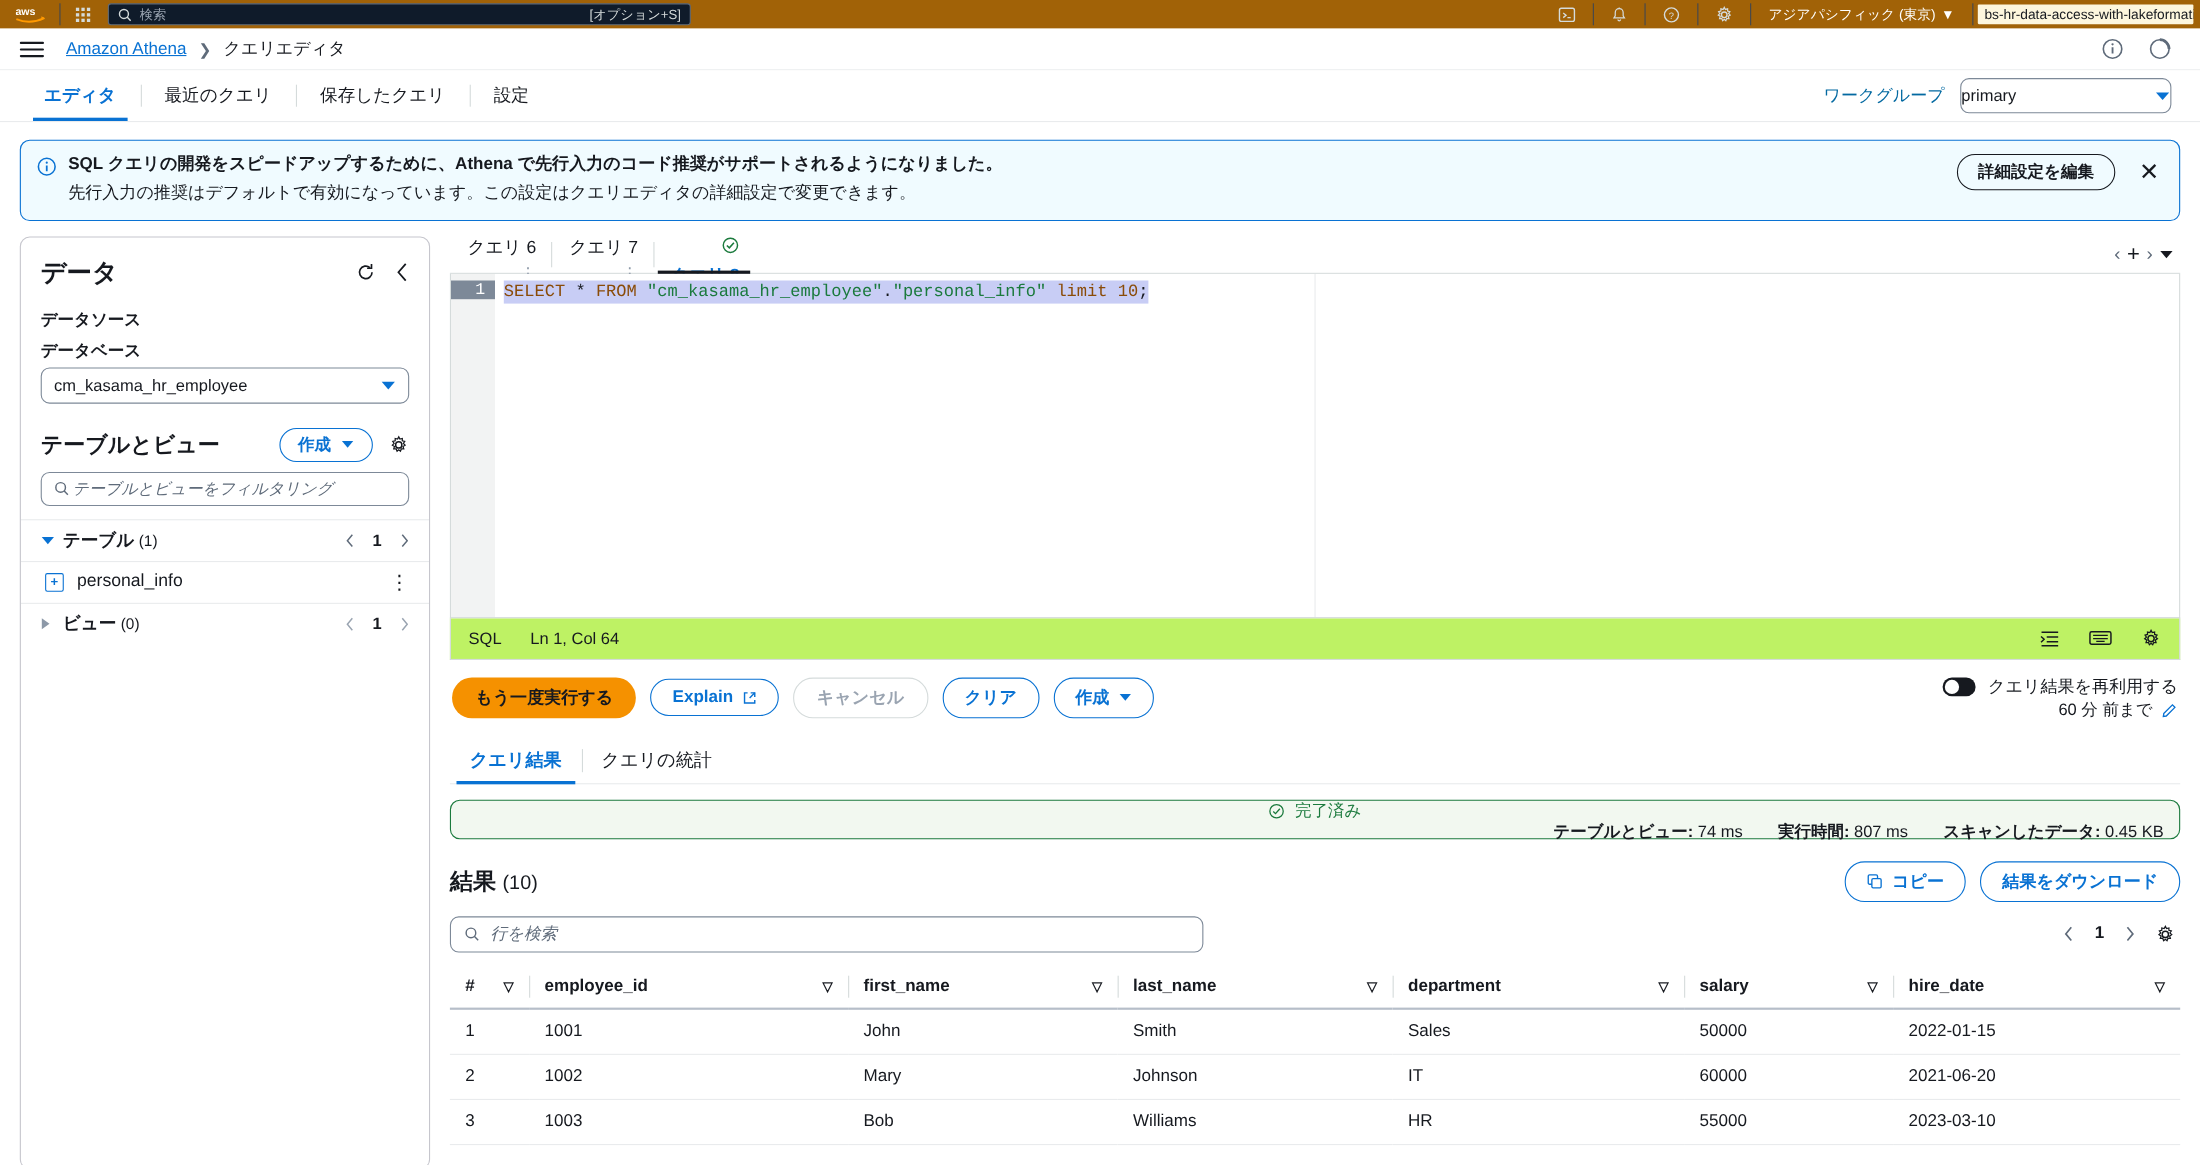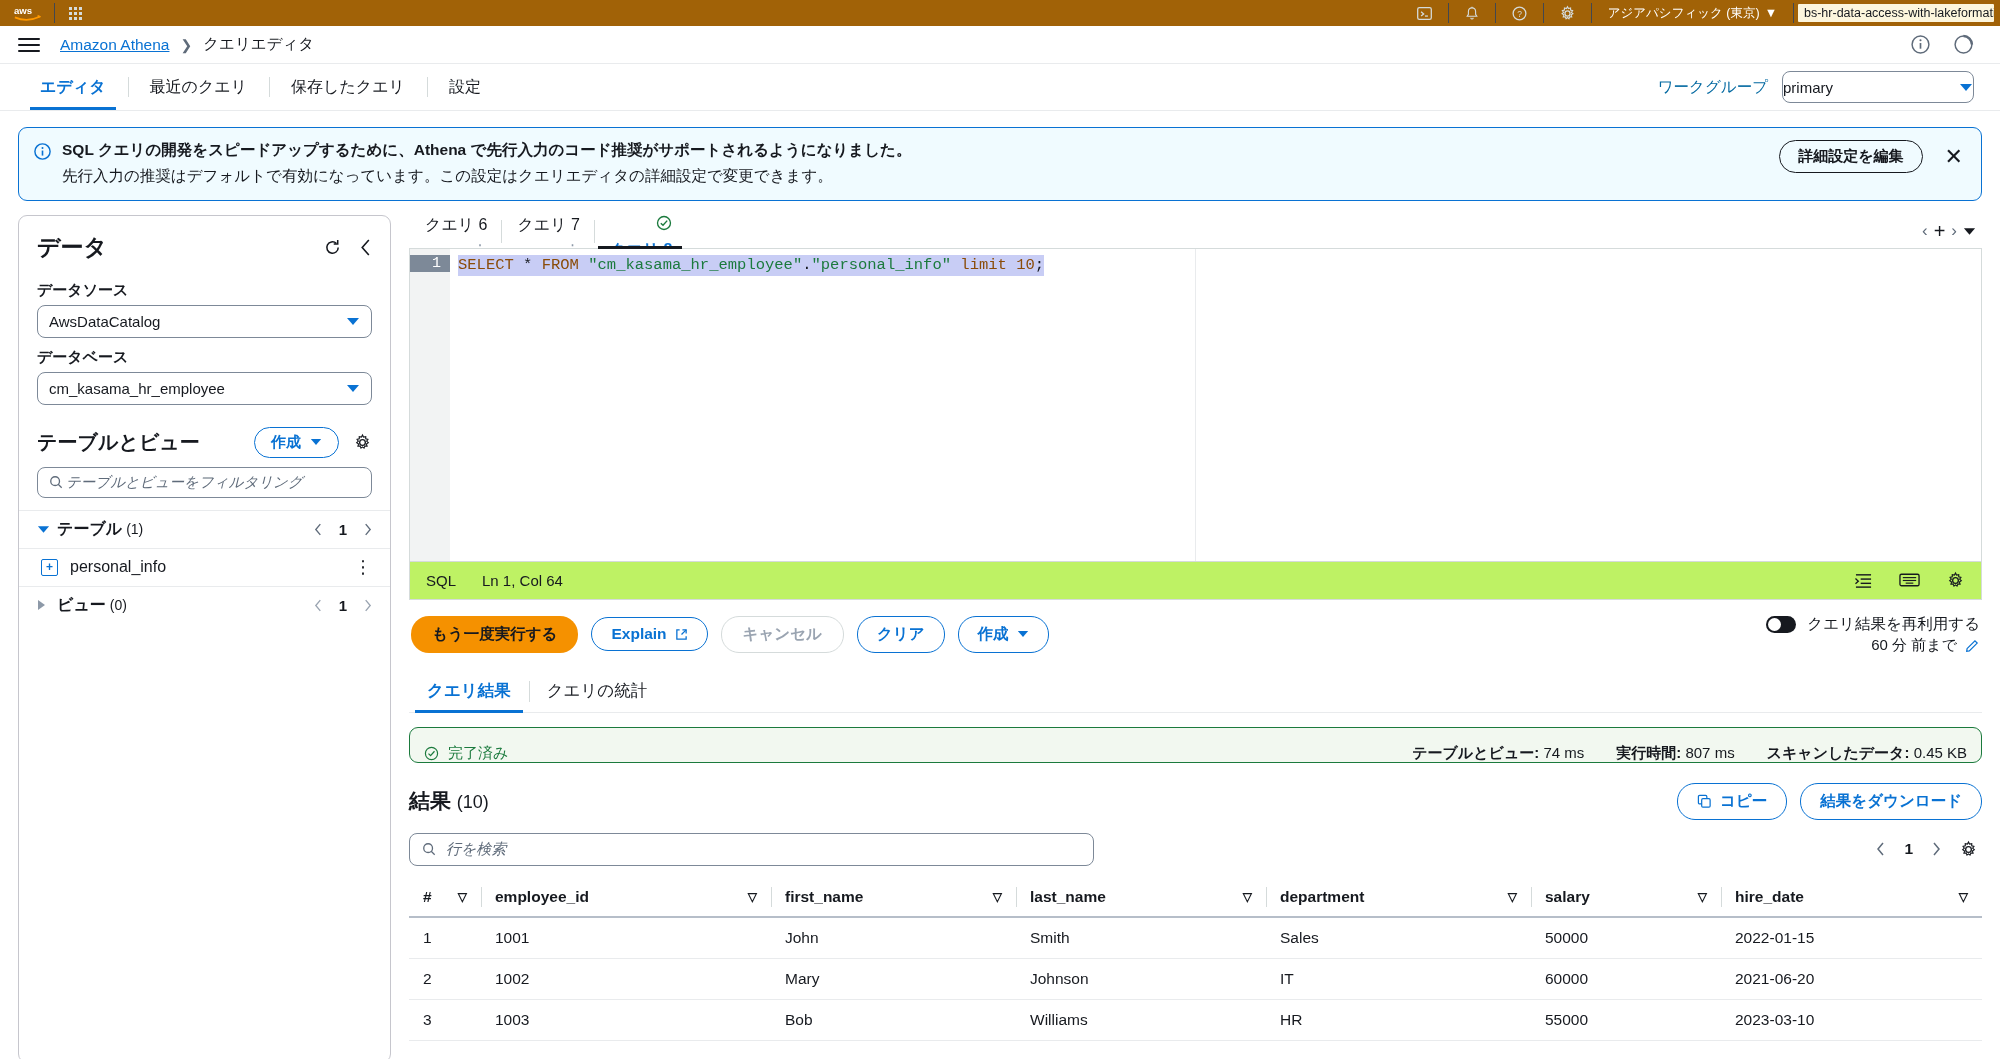--- a/index.html
+++ b/index.html
@@ -287,21 +287,21 @@
   .res-tab {
     display:flex; align-items:center; padding: 0 18px; font-size:16.5px; cursor:pointer; position:relative;
   }
   .res-tab.active { color:#0972d3; font-weight:700; }
   .res-tab.active::after { content:""; position:absolute; left:6px; right:6px; bottom:-1px; height:3px; background:#0972d3; }
   .res-tab + .res-tab::before { content:""; position:absolute; left:0; top:10px; bottom:10px; width:1px; background:#d5dbdb; }
 
   .result-status {
     margin-top:14px;
     border:1px solid #1b7a3d; background:#f2f8f0; border-radius:9px;
-    height:36px; display:flex; align-items:flex-start; padding: 16px 14px;
+    height:36px; display:flex; align-items:center; padding: 0 14px; flex-direction: column;
   }
   .rs-left { display:flex; align-items:center; gap:9px; color:#1b7a3d; font-size:15px;}
   .rs-right { margin-left:auto; display:flex; align-items:center; gap:32px; font-size:15px; color:#16191f;}
   .rs-right b { font-weight:700; }
 
   .res-head { display:flex; align-items:center; margin-top:20px; }
   .res-title { font-size:21px; font-weight:700; }
   .res-title span { font-weight:400; font-size:18px; }
   .res-head-btns { margin-left:auto; display:flex; gap:13px; }
 
@@ -353,20 +353,30 @@
       <span></span>
         <span></span>
         <span></span>
       <span></span>
         <span></span>
         <span></span>
       <span></span>
         <span></span>
         <span></span>
     </div>
+  </div>
+  <div class="nav-search">
+    <span class="sicon">
+      <svg width="13" height="13" viewBox="0 0 16 16" class="icon-svg">
+        <circle cx="7" cy="7" r="5" stroke="#d5dbdb" stroke-width="1.6" fill="none"></circle>
+        <line x1="10.5" y1="10.5" x2="14.5" y2="14.5" stroke="#d5dbdb" stroke-width="1.6"></line>
+      </svg>
+    </span>
+    <span class="sph">検索</span>
+    <span class="opt">[オプション+S]</span>
   </div>
   <div class="nav-spacer"></div>
 
   <div class="nav-icon-btn">
     <svg width="17" height="17" viewBox="0 0 20 20" class="icon-svg">
       <rect x="2" y="3" width="16" height="14" rx="2" stroke="#d5dbdb" stroke-width="1.5" fill="none"></rect>
       <path d="M6 8 L9 10.5 L6 13" stroke="#d5dbdb" stroke-width="1.5" fill="none"></path>
       <line x1="10.5" y1="13" x2="14" y2="13" stroke="#d5dbdb" stroke-width="1.5"></line>
     </svg>
   </div>
@@ -488,28 +498,20 @@
         <span>
           <svg width="12" height="17" viewBox="0 0 12 18" class="icon-svg">
               <path d="M9 1 L2 9 L9 17" stroke="#16191f" stroke-width="1.7" fill="none"></path>
             </svg>
         </span>
       </div>
     </div>
 
     <div class="dp-body">
       <div class="field-label">データソース</div>
-      <div class="select-box">
-        <span>AwsDataCatalog</span>
-        <span class="caret">
-          <svg width="14" height="9" viewBox="0 0 14 9" class="icon-svg">
-              <path d="M1 1 L7 8 L13 1 Z" fill="#0972d3"></path>
-            </svg>
-        </span>
-      </div>
 
       <div class="field-label">データベース</div>
       <div class="select-box">
         <span>cm_kasama_hr_employee</span>
         <span class="caret">
           <svg width="14" height="9" viewBox="0 0 14 9" class="icon-svg">
               <path d="M1 1 L7 8 L13 1 Z" fill="#0972d3"></path>
             </svg>
         </span>
       </div>

